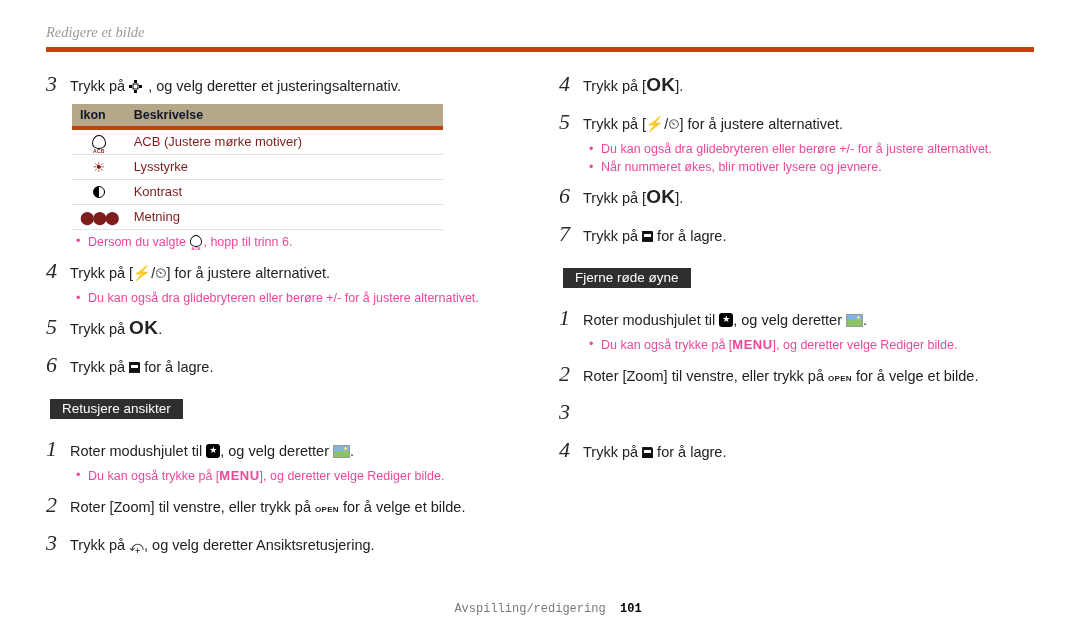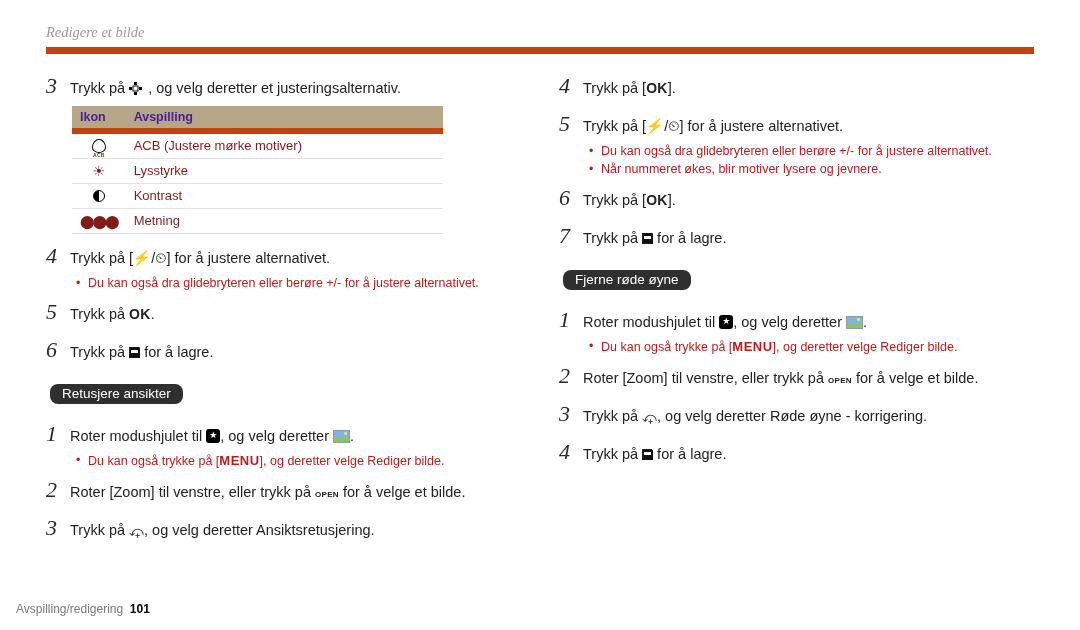--- a/index.html
+++ b/index.html
@@ -11,21 +11,21 @@
     font-family: "Segoe UI", Arial, sans-serif;
     color: #222;
     position: relative;
     padding: 24px 46px 0 46px;
     font-size: 14px;
   }
   .header {
     color: #9a9a9a;
     font-size: 14.5px;
     font-style: italic;
-    border-bottom: 7px solid #c2410c;
+    border-bottom: 5px solid #c2410c;
     padding-bottom: 6px;
     margin-bottom: 10px;
     font-family: Georgia, "Times New Roman", serif;
   }
   .columns {
     display: flex;
     gap: 38px;
   }
   .col { flex: 1; min-width: 0; }
   .step {
@@ -44,62 +44,62 @@
   }
   .stepbody { flex: 1; font-size: 14.5px; }
   .bold { font-weight: 400; }
   .smallcaps { font-variant: small-caps; font-weight: 600; letter-spacing: .3px; font-size: 12px;}
   .glyph {
     display: inline-block;
     vertical-align: -2px;
     font-size: 12px;
     line-height: 1;
   }
-  .ok { font-weight: 800; font-size: 14px; letter-spacing: .3px; }
+  .ok { font-weight: 800; font-size: 19px; letter-spacing: .3px; }
   .menu-label { font-weight: 800; font-size: 13px; letter-spacing: .5px; text-align: right; }
   table.ikon {
     border-collapse: collapse;
     width: 78%;
     margin-left: 26px;
     font-size: 13px;
   }
   table.ikon th {
     background: #b6a788;
-    color: #4c1d95;
+    color: #0f172a;
     font-weight: 600;
     text-align: left;
     padding: 4px 8px;
     font-size: 12.5px;
-    border-bottom: 6px solid #c2410c;
+    border-bottom: 4px solid #c2410c;
   }
   table.ikon th.c-icon { width: 46px; }
   table.ikon td {
     padding: 4px 8px;
     border-bottom: 1px solid #e2e2e2;
     vertical-align: middle;
     color: #7f1d1d;
   }
   table.ikon td.icon-cell { text-align: center; font-size: 14px; }
   .note {
     margin: 4px 0 4px 42px;
     font-size: 12.5px;
-    color: #b91c1c;
+    color: #ec4899;
     position: relative;
   }
   .note::before {
     content: '•';
     position: absolute;
     left: -12px;
     top: 0;
   }
   .pill {
     display: inline-block;
     background: #2f2f2f;
     color: #fff;
-    border-radius: 8px;
+    border-radius: 0;
     padding: 2px 12px 3px 12px;
     font-size: 13.5px;
     margin: 14px 0 8px 4px;
   }
   .picture-icon {
     display: inline-block;
     width: 17px; height: 13px;
     vertical-align: -2px;
     background: linear-gradient(#7fb5e6 50%, #8cc26a 50%);
     border: 1px solid #999;
@@ -133,22 +133,22 @@
     border-top:1px solid #111; border-bottom:3px solid #111; position:relative; vertical-align:-1px;
     clip-path: polygon(0 0, 88% 0, 100% 14%, 100% 100%, 0 100%);
   }
   .disk-icon::after{content:'';position:absolute;left:2px;right:2px;top:2px;height:3px;background:#fff;}
   .star-icon{
     display:inline-block;width:14px;height:14px;vertical-align:-2px;background:#000;border-radius:3px;position:relative;
   }
   .star-icon::after{content:'★';position:absolute;left:50%;top:50%;transform:translate(-50%,-52%);color:#fff;font-size:9px;}
   .retouch-icon{ display:inline-block; vertical-align:-1px; font-size:14px;}
   .footer{
-    position:absolute; left:16px; right:0; bottom:14px; 
-    font-size:12px; color:#7a7a7a;
+    position:absolute; left:16px; right:0; bottom:14px; text-align:center;
+    font-size:12px; color:#7a7a7a;font-family:Liberation Mono, monospace;
   }
   .footer .pnum{ font-weight:700; color:#000; }
 </style>
 </head>
 <body>
 
 <div class="header">Redigere et bilde</div>
 
 <div class="columns">
 
@@ -168,21 +168,21 @@
             </svg>
         </span>
         <span>, og velg deretter et justeringsalternativ.</span>
       </span>
     </div>
 
     <table class="ikon">
       <thead>
         <tr>
           <th class="c-icon">Ikon</th>
-          <th>Avspilling</th>
+          <th>Beskrivelse</th>
         </tr>
       </thead>
       <tbody>
         <tr>
           <td class="icon-cell"><span class="acb-icon"></span></td>
           <td>ACB (Justere mørke motiver)</td>
         </tr>
         <tr>
           <td class="icon-cell"><span class="bright-icon">☀</span></td>
           <td>Lysstyrke</td>
@@ -191,20 +191,23 @@
           <td class="icon-cell"><span class="contrast-icon"></span></td>
           <td>Kontrast</td>
         </tr>
         <tr>
           <td class="icon-cell"><span class="satur-icon">⬤⬤⬤</span></td>
           <td>Metning</td>
         </tr>
       </tbody>
     </table>
 
+    <div class="note">
+      <span>Dersom du valgte </span><span class="acb-icon" style="transform:scale(.85);"></span><span>, hopp til trinn 6.</span>
+    </div>
 
     <div class="step">
       <span class="stepnum">4</span>
       <span class="stepbody">
         <span>Trykk på [</span><span class="flash-icon">⚡</span><span>/</span><span class="timer-icon">⏲</span><span>] for å justere alternativet.</span>
       </span>
     </div>
     <div class="note">Du kan også dra glidebryteren eller berøre +/- for å justere alternativet.</div>
 
     <div class="step">
@@ -294,23 +297,20 @@
 
     <div class="step">
       <span class="stepnum">2</span>
       <span class="stepbody">
         <span>Roter [</span><span class="bold">Zoom</span><span>] til venstre, eller trykk på </span><span class="smallcaps">open</span><span> for å velge et bilde.</span>
       </span>
     </div>
 
     <div class="step">
       <span class="stepnum">3</span>
-      <span class="stepbody">
-        <span>Trykk på </span><span class="retouch-icon">⤽</span><span>, og velg deretter </span><span class="bold">Røde øyne - korrigering</span><span>.</span>
-      </span>
     </div>
 
     <div class="step">
       <span class="stepnum">4</span>
       <span class="stepbody">
         <span>Trykk på </span><span class="disk-icon"></span><span> for å lagre.</span>
       </span>
     </div>
 
   </div>

